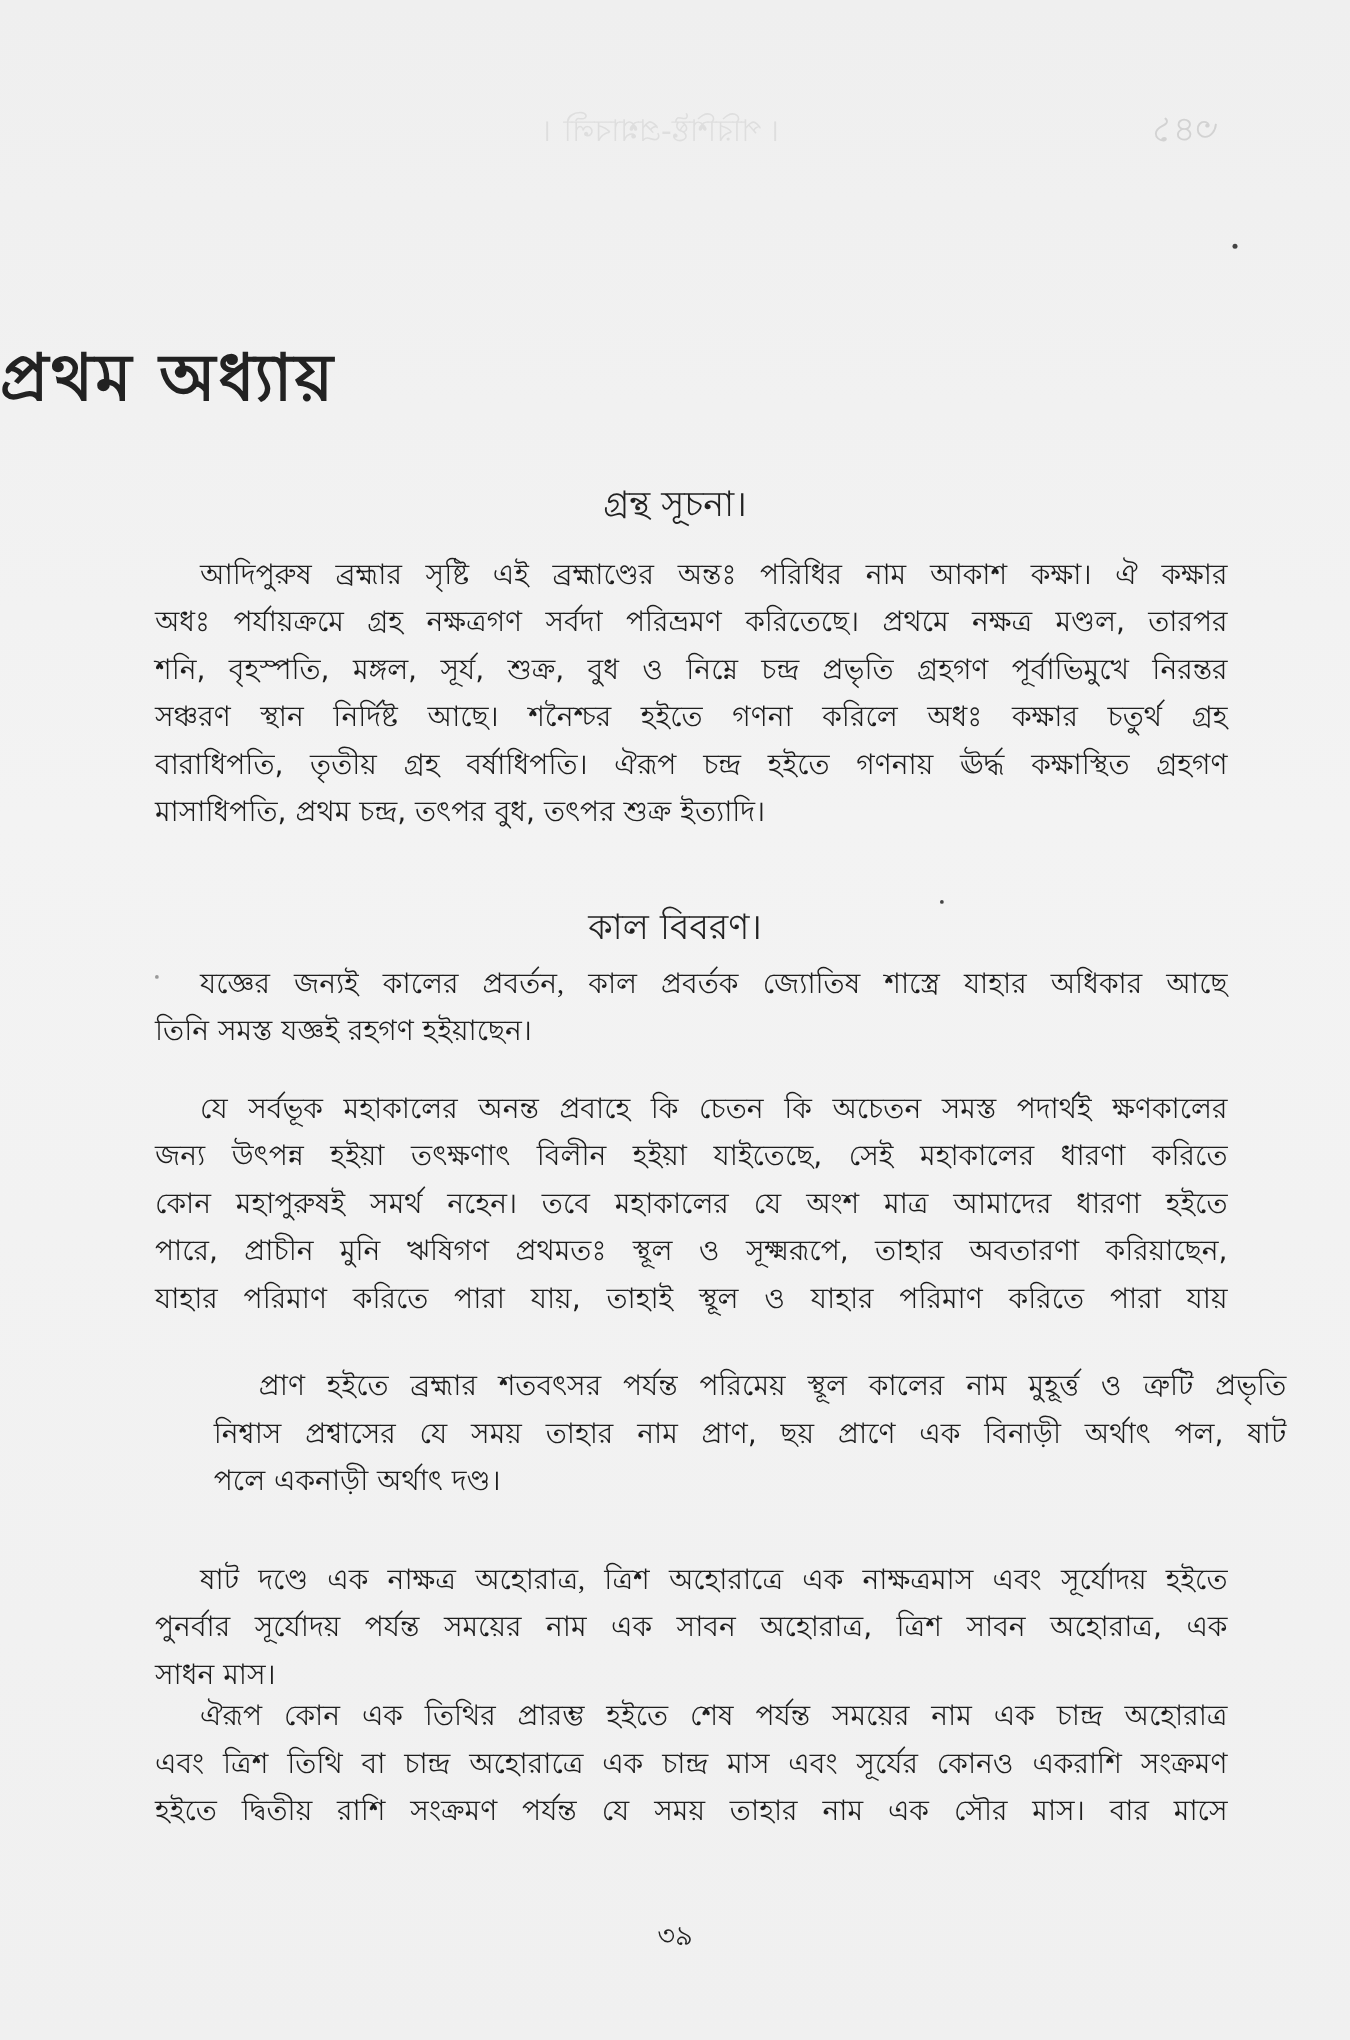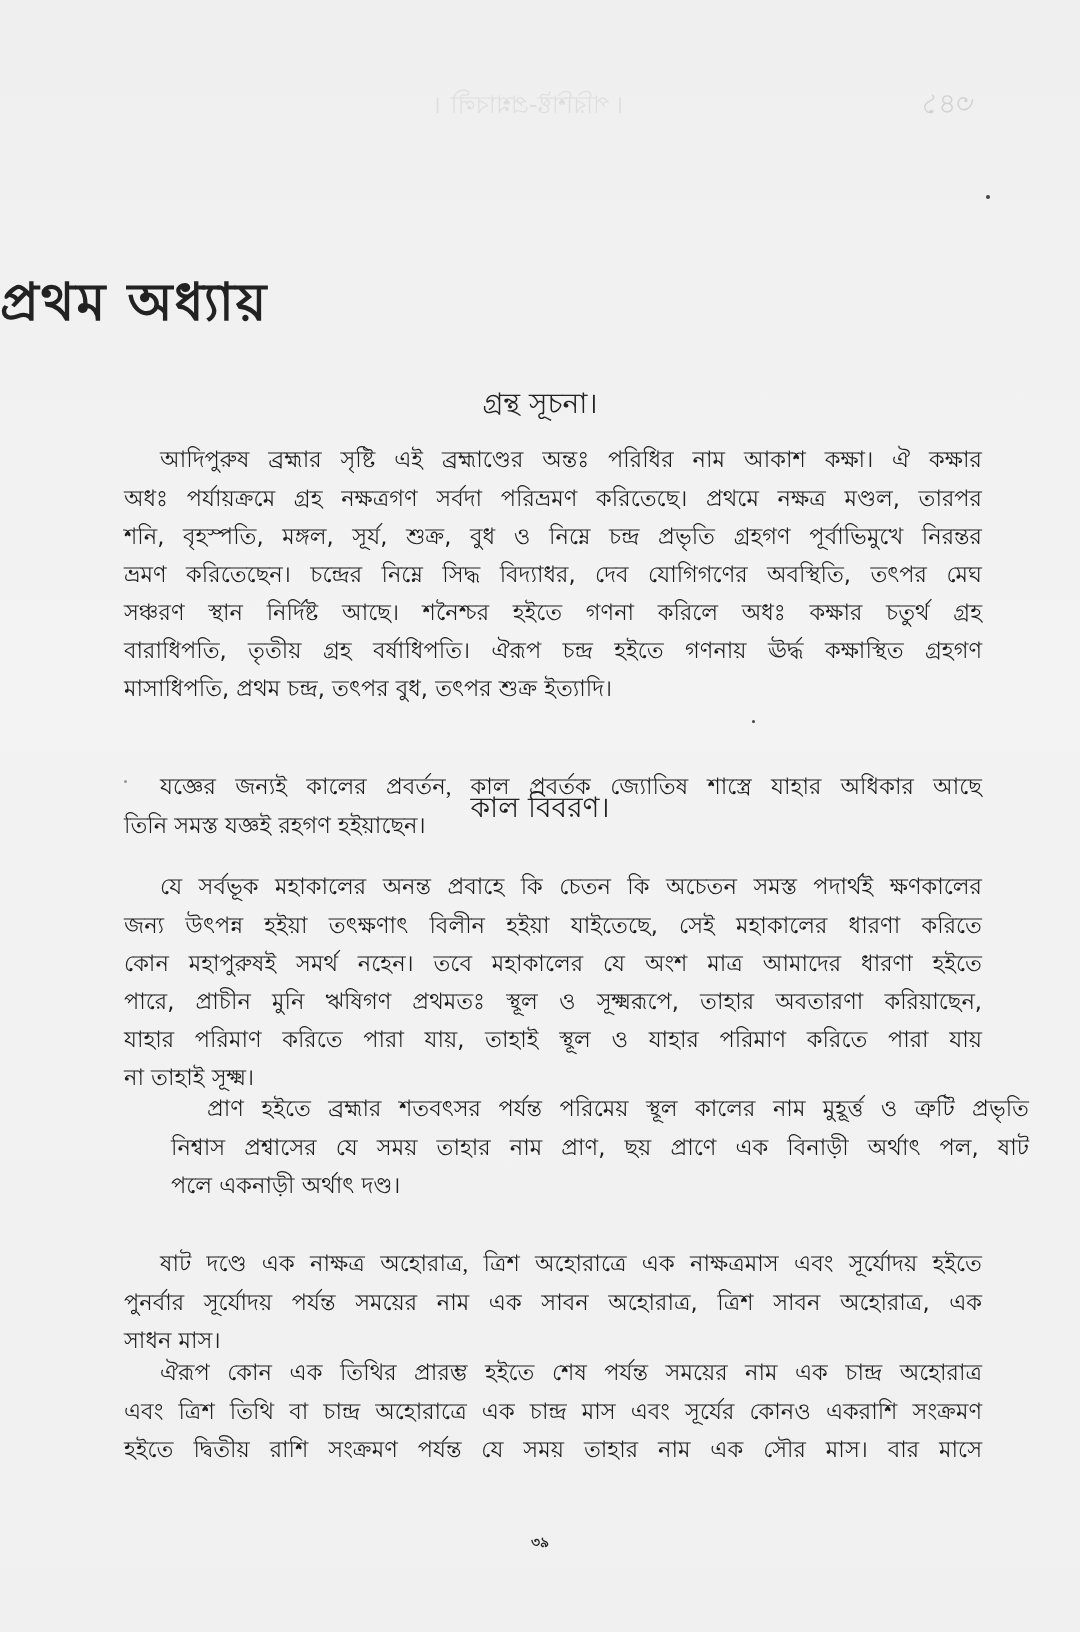--- a/index.html
+++ b/index.html
@@ -43,21 +43,21 @@
       color: #222;
     }
     .section-title {
       position: absolute;
       left: 0; width: 1080px;
       text-align: center;
       font-size: 28px;
       color: #222;
     }
     .sec1 { top: 382px; }
-    .sec2 { top: 786px; }
+    .sec2 { top: 720px; }
 
     .para {
       position: absolute;
       left: 124px;
       width: 858px;
       font-size: 22.5px;
       line-height: 38px;
       text-align: justify;
       color: #1e1e1e;
     }
@@ -70,62 +70,59 @@
     .p3 { top: 868px; }
     .p4 { top: 1090px; margin-left: 47px; }
     .p5 { top: 1245px; }
     .p6 { top: 1354px; }
 
     .page-number {
       position: absolute;
       left: 0; width: 1080px;
       top: 1531px;
       text-align: center;
-      font-size: 14px;
+      font-size: 22px;
       color: #222;
-      font-weight: bold;
     }
     .speck { position: absolute; width: 4px; height: 4px; border-radius: 50%; background: #444; }
   </style>
 </head>
 <body>
 
 <div class="page">
 
   <div class="bleed bleed-header" style="text-align:center;">। পরিশিষ্ট-প্রশ্নাবলী ।</div>
   <div class="bleed-pagenum">৩৪১</div>
 
   <div class="chapter-title">প্রথম অধ্যায়</div>
 
   <div class="section-title sec1">গ্রন্থ সূচনা।</div>
 
   <div class="para p1">
     <span class="line indent">আদিপুরুষ ব্রহ্মার সৃষ্টি এই ব্রহ্মাণ্ডের অন্তঃ পরিধির নাম আকাশ কক্ষা। ঐ কক্ষার</span>
     <span class="line">অধঃ পর্যায়ক্রমে গ্রহ নক্ষত্রগণ সর্বদা পরিভ্রমণ করিতেছে। প্রথমে নক্ষত্র মণ্ডল, তারপর</span>
     <span class="line">শনি, বৃহস্পতি, মঙ্গল, সূর্য, শুক্র, বুধ ও নিম্নে চন্দ্র প্রভৃতি গ্রহগণ পূর্বাভিমুখে নিরন্তর</span>
-    <span class="line">ভ্রমণ করিতেছেন। চন্দ্রের নিম্নে সিদ্ধ বিদ্যাধর, দেব যোগিগণের অবস্থিতি, তৎপর মেঘ</span>
     <span class="line">সঞ্চরণ স্থান নির্দিষ্ট আছে। শনৈশ্চর হইতে গণনা করিলে অধঃ কক্ষার চতুর্থ গ্রহ</span>
     <span class="line">বারাধিপতি, তৃতীয় গ্রহ বর্ষাধিপতি। ঐরূপ চন্দ্র হইতে গণনায় ঊর্দ্ধ কক্ষাস্থিত গ্রহগণ</span>
     <span class="line last">মাসাধিপতি, প্রথম চন্দ্র, তৎপর বুধ, তৎপর শুক্র ইত্যাদি।</span>
   </div>
 
   <div class="section-title sec2">কাল বিবরণ।</div>
 
   <div class="para p2">
     <span class="line indent">যজ্ঞের জন্যই কালের প্রবর্তন, কাল প্রবর্তক জ্যোতিষ শাস্ত্রে যাহার অধিকার আছে</span>
     <span class="line last">তিনি সমস্ত যজ্ঞই রহগণ হইয়াছেন।</span>
   </div>
 
   <div class="para p3">
     <span class="line indent">যে সর্বভূক মহাকালের অনন্ত প্রবাহে কি চেতন কি অচেতন সমস্ত পদার্থই ক্ষণকালের</span>
     <span class="line">জন্য উৎপন্ন হইয়া তৎক্ষণাৎ বিলীন হইয়া যাইতেছে, সেই মহাকালের ধারণা করিতে</span>
     <span class="line">কোন মহাপুরুষই সমর্থ নহেন। তবে মহাকালের যে অংশ মাত্র আমাদের ধারণা হইতে</span>
     <span class="line">পারে, প্রাচীন মুনি ঋষিগণ প্রথমতঃ স্থূল ও সূক্ষ্মরূপে, তাহার অবতারণা করিয়াছেন,</span>
     <span class="line">যাহার পরিমাণ করিতে পারা যায়, তাহাই স্থূল ও যাহার পরিমাণ করিতে পারা যায়</span>
-    <span class="line last">না তাহাই সূক্ষ্ম।</span>
   </div>
 
   <div class="para p4">
     <span class="line indent">প্রাণ হইতে ব্রহ্মার শতবৎসর পর্যন্ত পরিমেয় স্থূল কালের নাম মুহূর্ত্ত ও ত্রুটি প্রভৃতি</span>
     <span class="line">নিশ্বাস প্রশ্বাসের যে সময় তাহার নাম প্রাণ, ছয় প্রাণে এক বিনাড়ী অর্থাৎ পল, ষাট</span>
     <span class="line last">পলে একনাড়ী অর্থাৎ দণ্ড।</span>
   </div>
 
   <div class="para p5">
     <span class="line indent">ষাট দণ্ডে এক নাক্ষত্র অহোরাত্র, ত্রিশ অহোরাত্রে এক নাক্ষত্রমাস এবং সূর্যোদয় হইতে</span>

